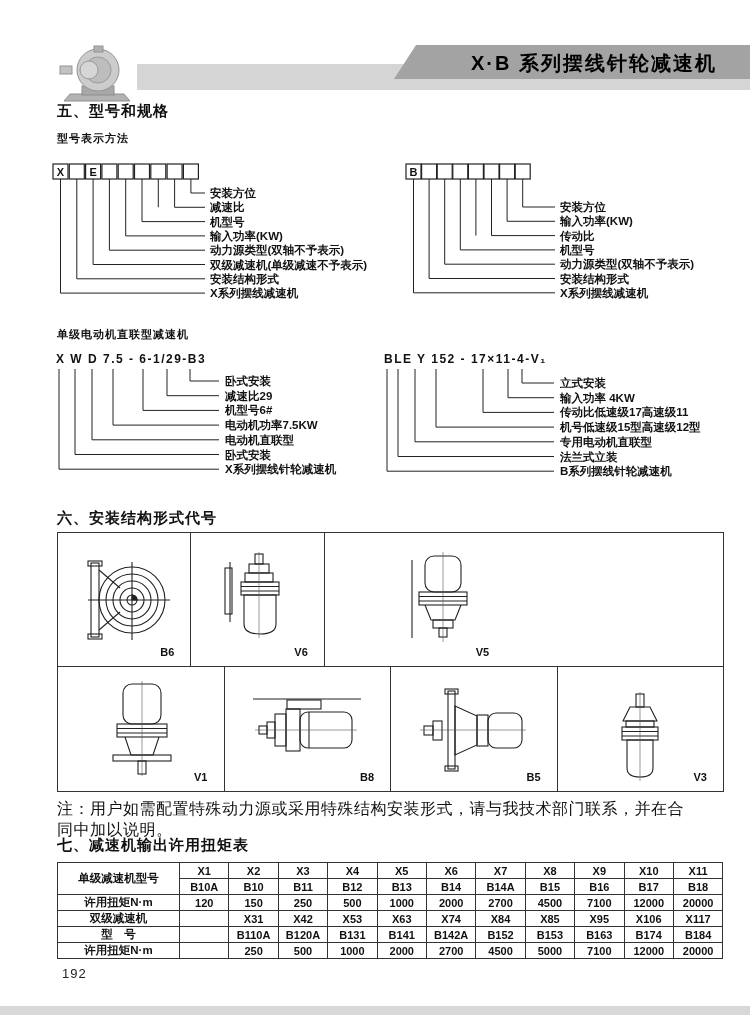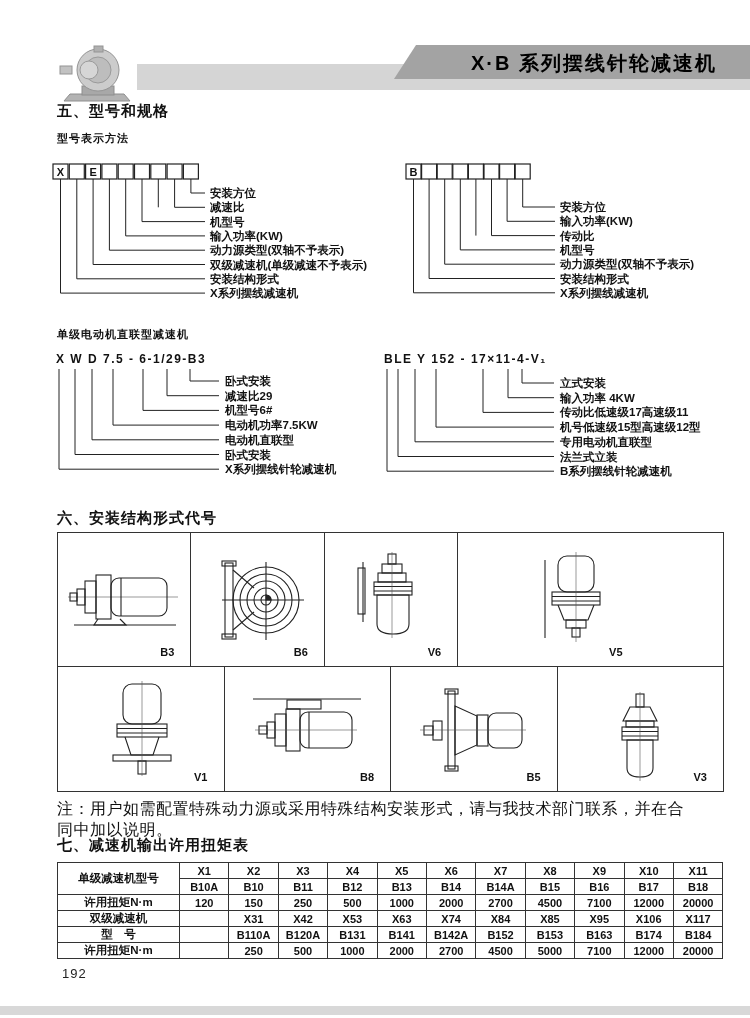--- a/index.html
+++ b/index.html
@@ -158,34 +158,20 @@
       <text class="lt" x="182" y="110.5">法兰式立装</text>
       <polyline class="ln" points="9,19 9,121.19999999999999 176,121.19999999999999"></polyline>
       <text class="lt" x="182" y="125.19999999999999">B系列摆线针轮减速机</text>
     </svg>
 
   <div class="h-major" style="left:57px;top:509px">六、安装结构形式代号</div>
   <div class="grid">
     <div class="grow" id="grow1">
         <div class="gcell" style="width: 132.4px; height: 133px;">
           <svg class="art" width="120" height="100" viewBox="0 0 120 100">
-            <line class="cl" x1="4" y1="47" x2="114" y2="47"></line>
-            <rect x="6" y="43" width="7" height="8"></rect>
-            <rect x="13" y="39" width="8" height="16"></rect>
-            <rect x="21" y="31" width="11" height="32"></rect>
-            <rect x="32" y="25" width="15" height="44"></rect>
-            <path d="M34 69 L30 75 H62 L56 69"></path>
-            <rect x="47" y="28" width="56" height="38" rx="8"></rect>
-            <line x1="57" y1="28" x2="57" y2="66"></line>
-            <line x1="10" y1="75" x2="112" y2="75"></line>
-          </svg>
-      <span class="lbl">B3</span>
-        </div>
-        <div class="gcell" style="width: 132.4px; height: 133px;">
-          <svg class="art" width="120" height="100" viewBox="0 0 120 100">
             <rect x="27" y="13" width="8" height="74"></rect>
             <rect x="24" y="11" width="14" height="5"></rect>
             <rect x="24" y="84" width="14" height="5"></rect>
             <circle cx="68" cy="50" r="33"></circle>
             <circle cx="68" cy="50" r="26"></circle>
             <circle cx="68" cy="50" r="19"></circle>
             <circle cx="68" cy="50" r="12"></circle>
             <circle cx="68" cy="50" r="5"></circle>
             <path d="M68 45 A5 5 0 0 1 73 50 L68 50 Z" fill="#222"></path>
             <line x1="24" y1="50" x2="106" y2="50"></line>

